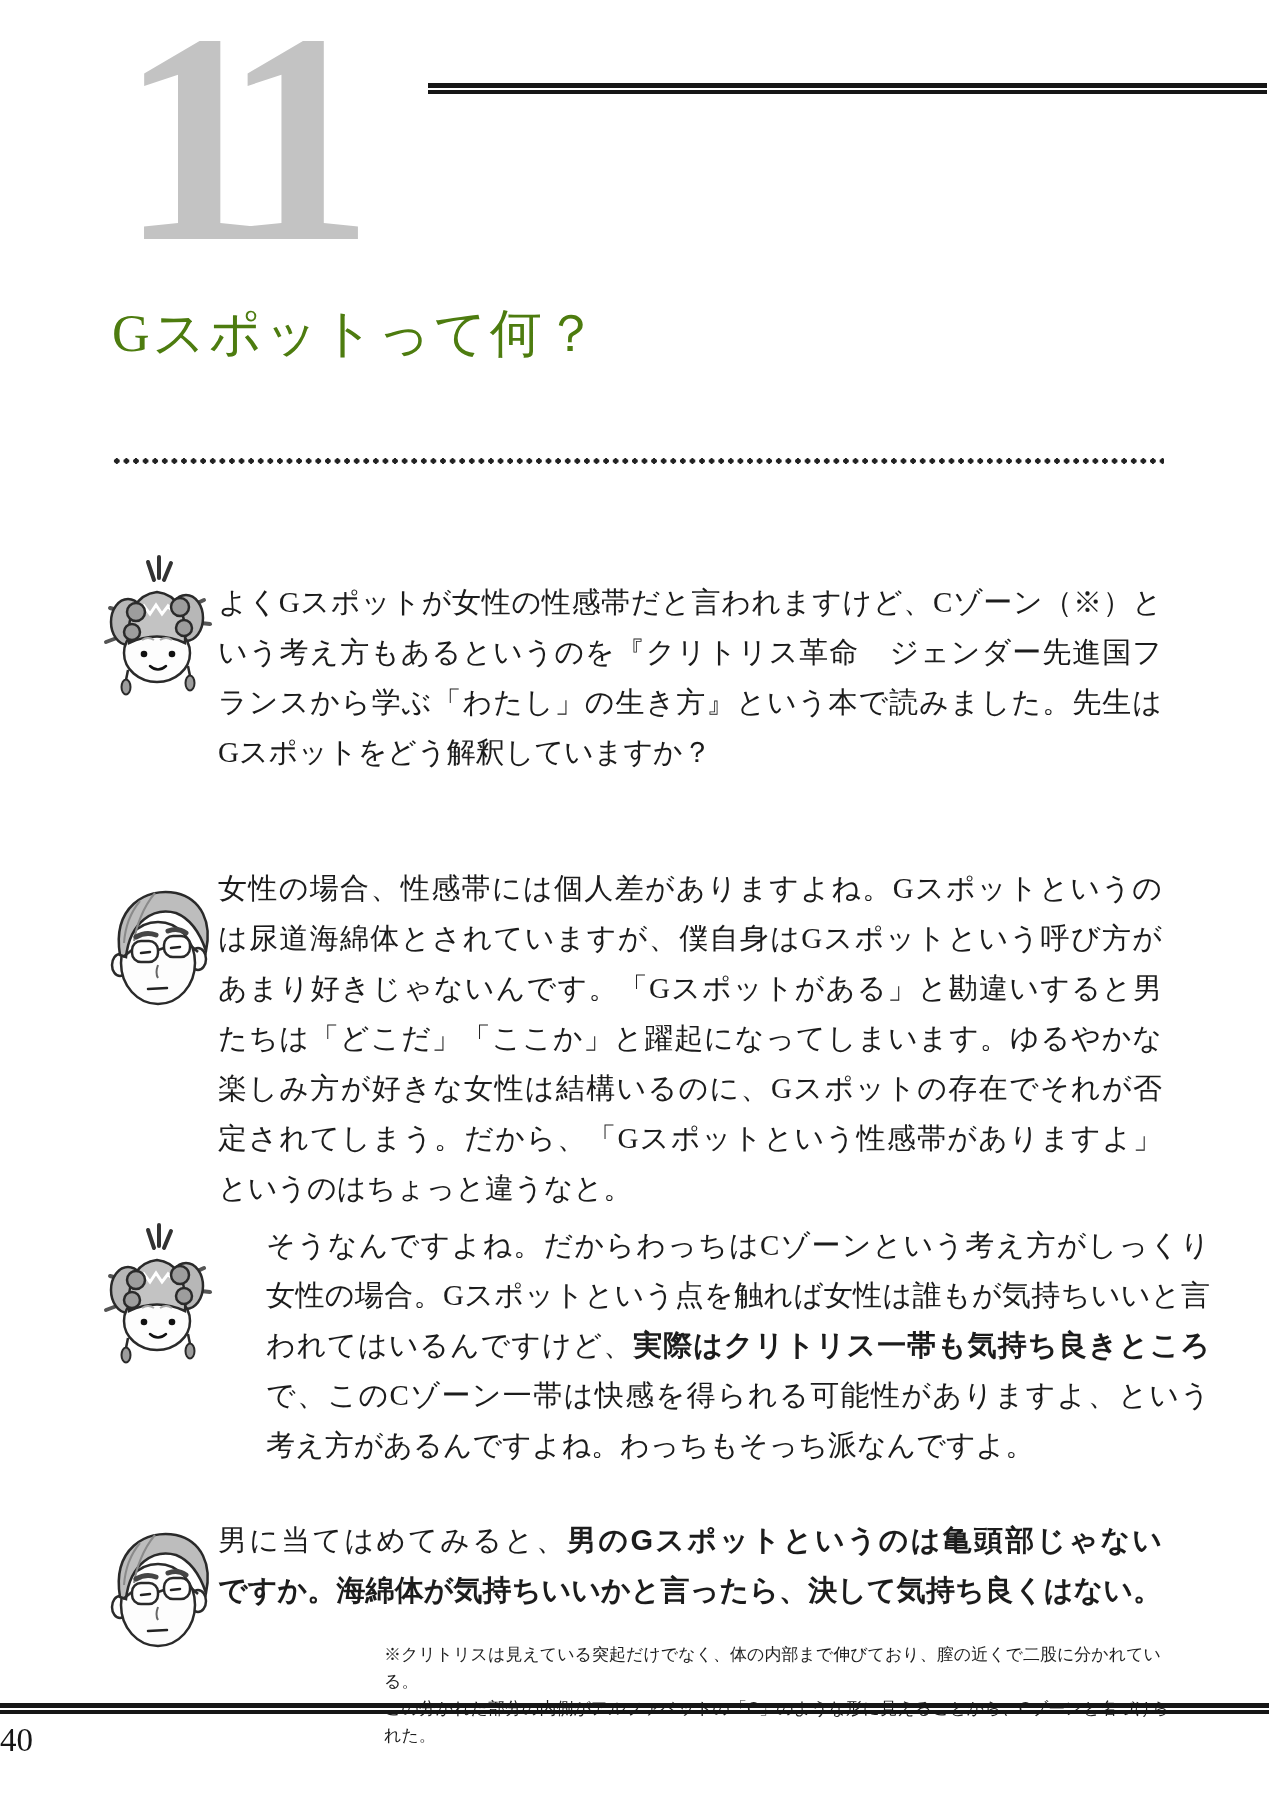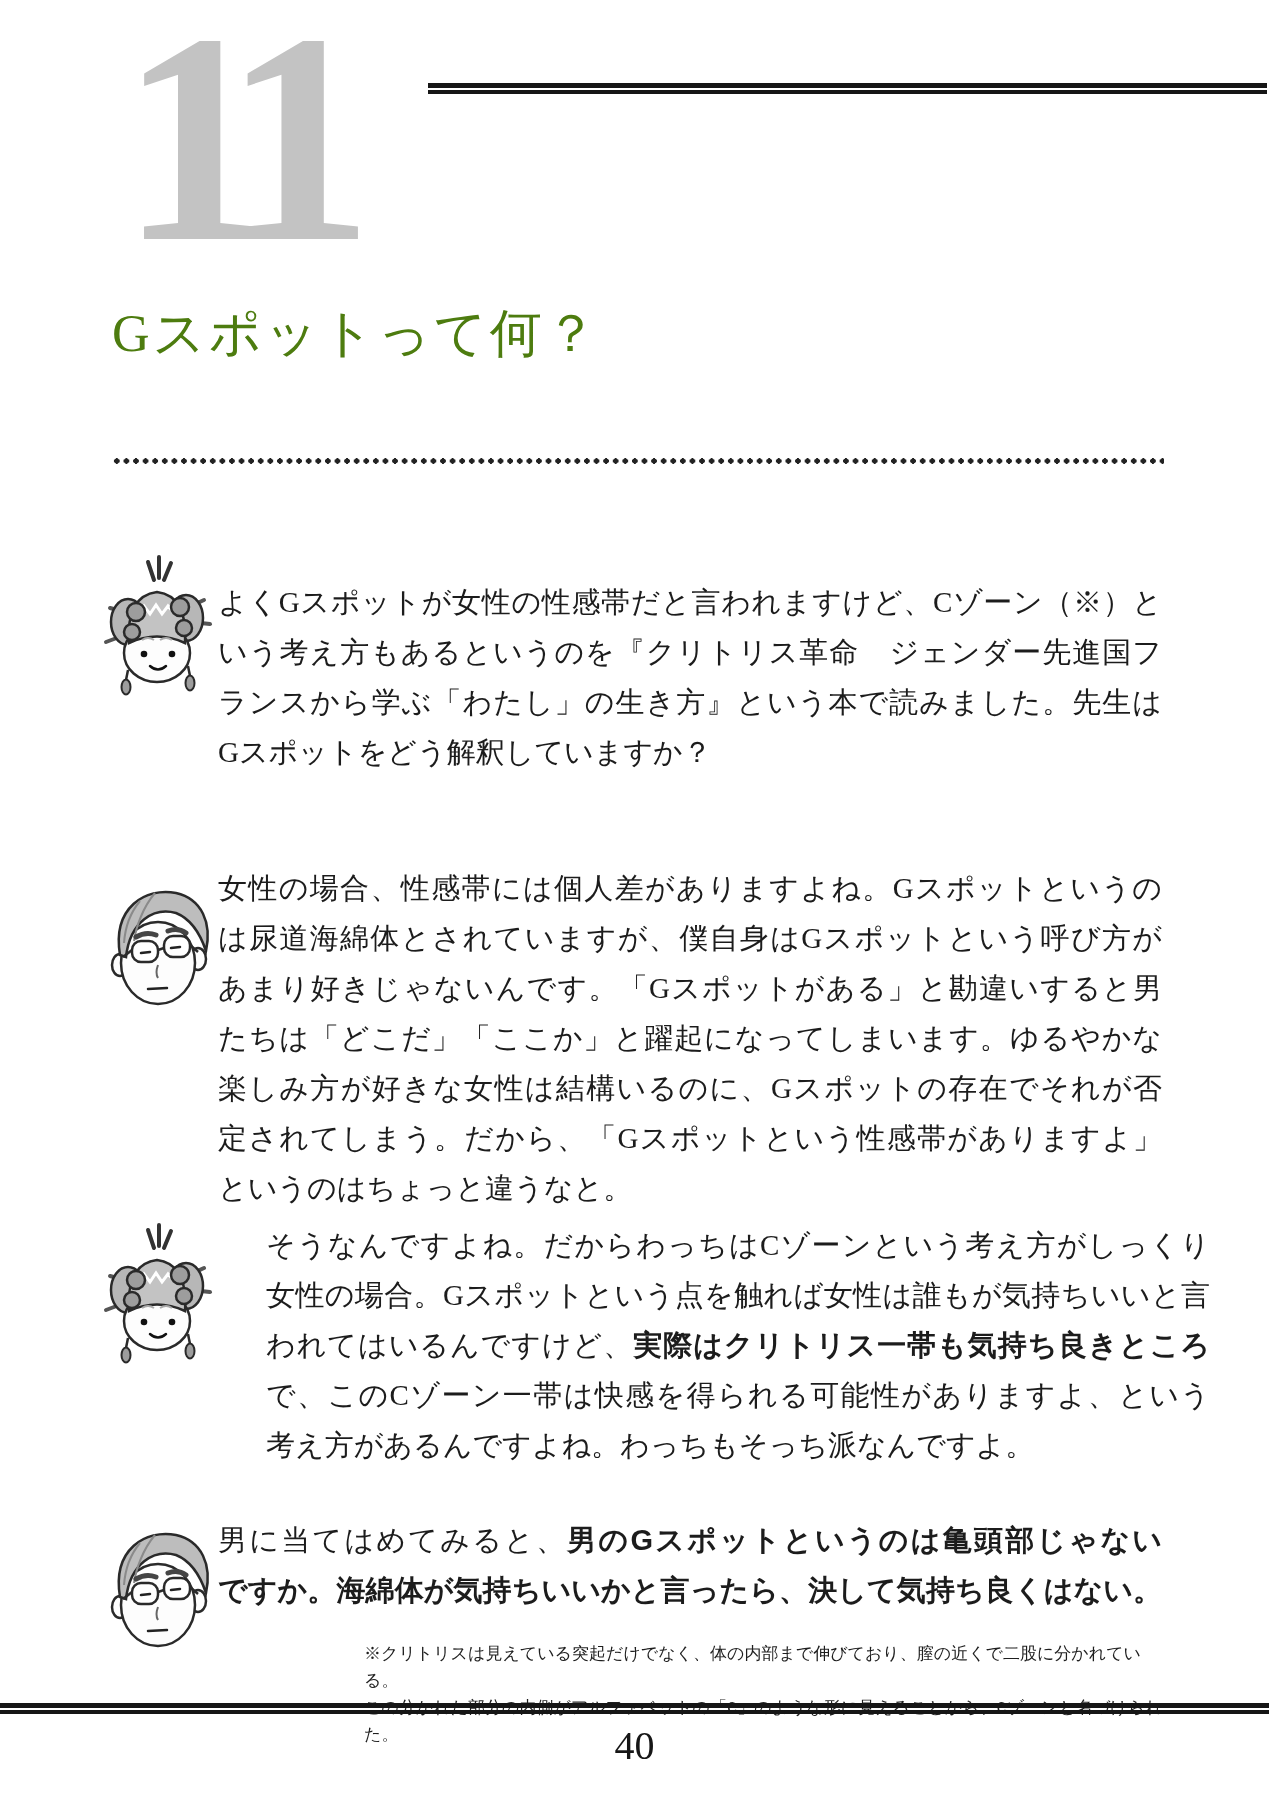--- a/index.html
+++ b/index.html
@@ -38,31 +38,31 @@
   .row1 .bubble-text { margin-top:27px;font-family:Liberation Serif, serif; }
   .row3 .bubble-text { margin-top:2px; }
   .row2 .speaker-icon { margin-top:12px; }
   .row4 .speaker-icon { margin-top:2px; }
   .speaker-icon { flex:0 0 120px; width:120px; }
   .bubble-text { flex:0 0 944px; width:944px; font-size:29px; }
   .tline { height:50px; line-height:50px; white-space:nowrap; }
   .tline.just { text-align:justify; text-align-last:justify; white-space:normal; }
   .em { font-family:"Liberation Sans","DejaVu Sans",sans-serif; font-weight:700; }
   .footnote {
-    position:absolute; left:364px; top:1641px; width:800px;
-    font-family:Liberation Mono, monospace;
+    position:absolute; left:384px; top:1641px; width:800px;
+    font-family:Liberation Sans, sans-serif;
     font-size:17px; line-height:27px; color:#1e1e1e;
   }
   .bottom-rule {
     position:absolute; left:0; width:1269px; top:1703px; height:2px;
     border-top:5px solid #161616; border-bottom:4px solid #161616;
   }
   .page-number {
     position:absolute; left:0; top:1722px; width:1269px;
-    text-align:center; font-size:40px; color:#161616;
+    font-size:33px; color:#161616;
   }
 </style>
 </head>
 <body>
 
 <div class="page">
 
   <div class="chapter-number">11</div>
 
   <div class="top-rule"></div>

